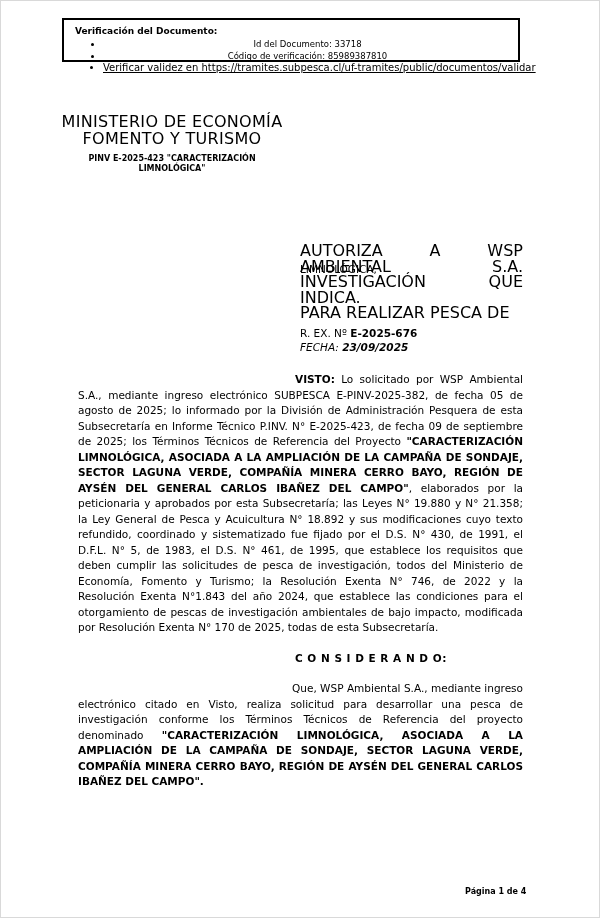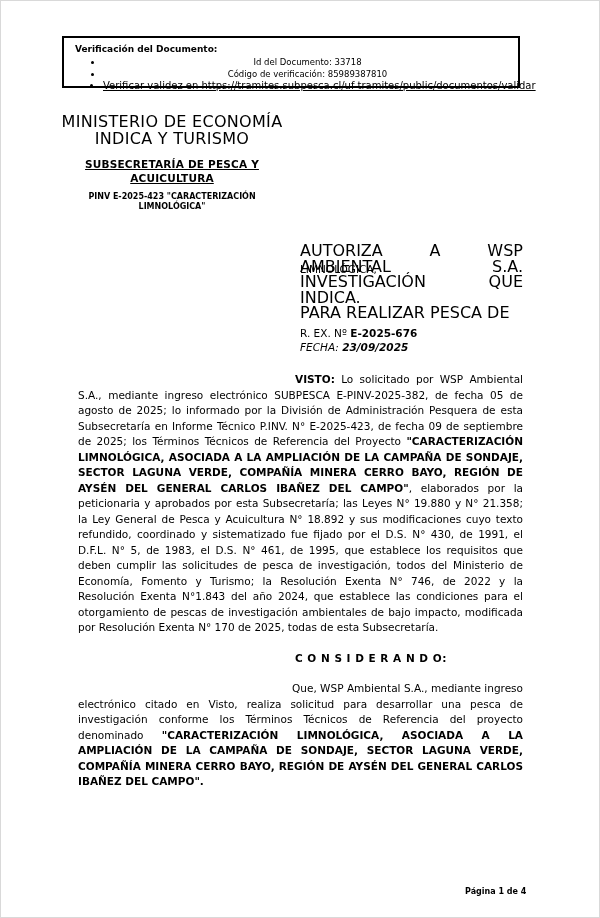--- a/index.html
+++ b/index.html
@@ -12,22 +12,22 @@
     font-family: "DejaVu Sans", "Liberation Sans", sans-serif;
     color: #000000;
     overflow: hidden;
     outline: 1px solid #d9d9d9;
     outline-offset: -1px;
   }
 
   
   .verify-box {
     position: absolute;
-    left: 62px; top: 36px;
-    width: 458px; height: 52px;
+    left: 62px; top: 18px;
+    width: 458px; height: 44px;
     border: 2px solid #000;
     padding: 5px 6px 0 11px;
     overflow: visible;
     background: #fff;
   }
   .verify-title { font-size: 9px; font-weight: bold; line-height: 12px; }
   .verify-list { margin: 1px 0 0; padding-left: 28px; }
   .verify-list li { font-size: 8.5px; line-height: 12px; text-align: center; }
   .verify-list li.verify-link {
     font-size: 10px;
@@ -73,23 +73,22 @@
     <ul class="verify-list">
       <li>Id del Documento: 33718</li>
       <li>Código de verificación: 85989387810</li>
       <li class="verify-link">Verificar validez en https://tramites.subpesca.cl/uf-tramites/public/documentos/validar</li>
     </ul>
   </div>
 
   <div class="ministry">
     <div class="ministry-name">
       <div>MINISTERIO DE ECONOMÍA</div>
-      <div>INDICA Y TURISMO</div>
+      <div>FOMENTO Y TURISMO</div>
     </div>
-    <div class="subsec">SUBSECRETARÍA DE PESCA Y ACUICULTURA</div>
     <div class="pinv">PINV E-2025-423 "CARACTERIZACIÓN LIMNOLÓGICA"</div>
   </div>
 
   <div class="subject">
     <div class="subject-line">AUTORIZA A WSP AMBIENTAL S.A.</div>
     <div class="subject-line">INVESTIGACIÓN QUE INDICA.</div>
     <div class="subject-line">PARA REALIZAR PESCA DE</div>
   </div>
 
   <div class="city">LIMNOLÓGICA,</div>

